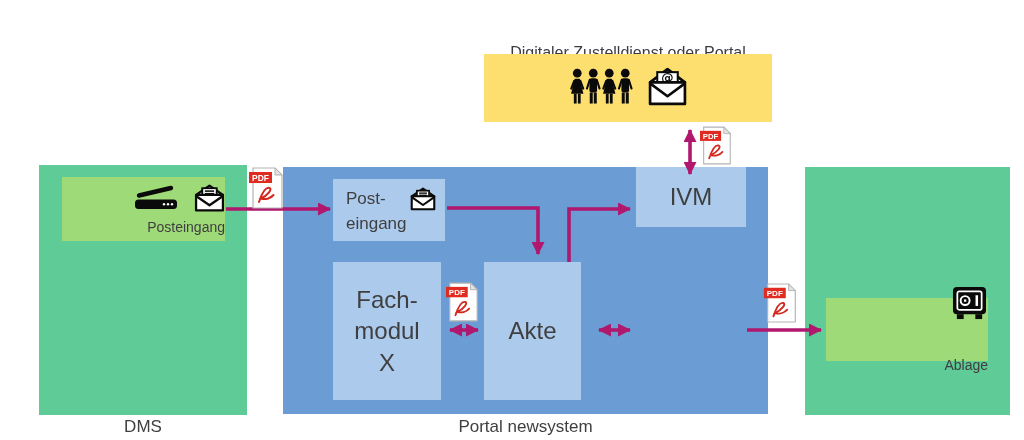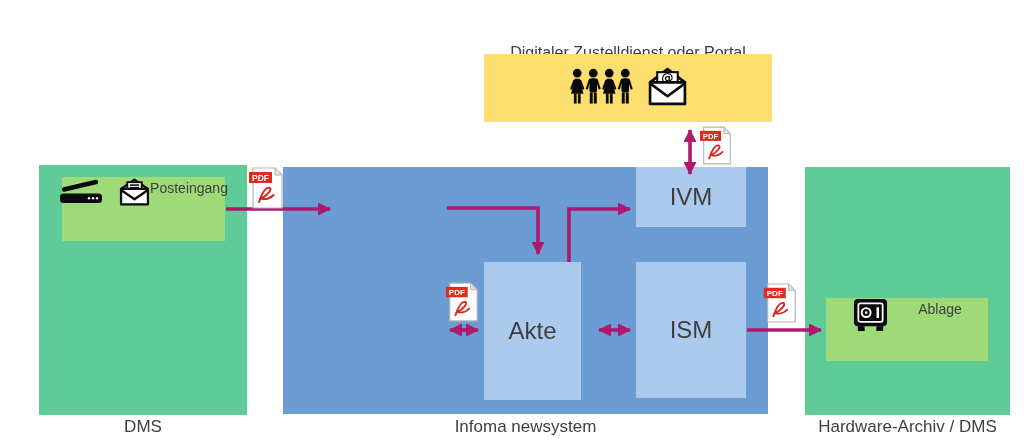--- a/index.html
+++ b/index.html
@@ -18,21 +18,21 @@
   .region.blue{background:var(--blue);}
   .portal{position:absolute;background:var(--yellow);display:flex;align-items:center;justify-content:center;gap:14px;}
   
   .mod{position:absolute;display:flex;align-items:center;justify-content:center;text-align:center;}
   .mod.gl{background:var(--green_light);}
   .mod.bl{background:var(--blue_light);}
   .big{font-size:24px;line-height:1.3;color:var(--text);}
   .title{position:absolute;text-align:center;font-size:16px;color:#3b3b3b;margin-top:16px;}
   .region-label{position:absolute;text-align:center;font-size:17px;color:var(--text);}
   .small-label{font-size:14px;color:var(--text);margin-top:3px;}
-  .col{display:flex;align-items:flex-start;justify-content:center;}
+  .col{display:flex;flex-direction:column;align-items:flex-end;justify-content:center;}
   .iconrow{display:flex;align-items:center;gap:16px;}
   
   .pe2{justify-content:flex-start;align-items:flex-start;text-align:left;padding:8px 0 0 13px;box-sizing:border-box;}
   .pe2 .pe2text{font-size:17px;line-height:1.45;}
   .pe2 .envwrap{position:absolute;top:7px;right:9px;}
   
   .arrows{position:absolute;left:0;top:0;z-index:30;pointer-events:none;}
   .arrow{stroke:var(--arrow);stroke-width:3.6;fill:none;}
   .ahp{fill:var(--arrow);}
   
@@ -121,42 +121,57 @@
           <polyline points="2,12 15,21 28,12" fill="none" stroke="#0a0a0a" stroke-width="2.2" stroke-linejoin="round"></polyline>
         </svg>
       </span>
     </div>
     <div class="small-label">Posteingang</div>
   </div>
   <div class="region-label" style="left:39px;top:417px;width:208px;">DMS</div>
 
   <div class="region blue z10" style="left:283px;top:167px;width:485px;height:247px;"></div>
 
-
+  <div class="mod bl pe2 z20" style="left:333px;top:179px;width:112px;height:62px;">
+    <div class="pe2text prewrap">Post-
+eingang</div>
+    <span class="envwrap">
+      <svg width="26" height="25" viewBox="0 0 30 27">
+        <polygon points="15,2 28,11 2,11" fill="#fff" stroke="#0a0a0a" stroke-width="2.4" stroke-linejoin="round"></polygon>
+        <rect x="8" y="4.5" width="14" height="10" fill="#fff" stroke="#0a0a0a" stroke-width="2"></rect>
+        <line x1="10.5" y1="7.3" x2="19.5" y2="7.3" stroke="#0a0a0a" stroke-width="1.6"></line>
+        <line x1="10.5" y1="9.8" x2="19.5" y2="9.8" stroke="#0a0a0a" stroke-width="1.6"></line>
+        <polygon points="2,11 28,11 28,26 2,26" fill="#fff" stroke="#0a0a0a" stroke-width="2.4" stroke-linejoin="round"></polygon>
+        <polyline points="2,12 15,21 28,12" fill="none" stroke="#0a0a0a" stroke-width="2.4" stroke-linejoin="round"></polyline>
+      </svg>
+    </span>
+  </div>
+
+  <div class="mod bl big prewrap z20" style="left:333px;top:262px;width:108px;height:138px;">Fach-
+modul
+X</div>
   <div class="mod bl big z20" style="left:484px;top:262px;width:97px;height:138px;">Akte</div>
   <div class="mod bl big z20" style="left:636px;top:167px;width:110px;height:60px;">IVM</div>
-  <div class="mod bl big z20" style="left:636px;top:262px;width:110px;height:136px;">ISM</div>
-  <div class="region-label" style="left:283px;top:417px;width:485px;">Infoma newsystem</div>
+  <div class="region-label" style="left:283px;top:417px;width:485px;">Portal newsystem</div>
 
   <div class="region green z10" style="left:805px;top:167px;width:205px;height:248px;"></div>
   <div class="mod gl col z20" style="left:826px;top:298px;width:162px;height:63px;gap:29px;">
     <span>
       <svg width="37" height="35" viewBox="0 0 38 36">
         <rect x="2" y="1" width="34" height="28" rx="4" fill="#0a0a0a"></rect>
         <rect x="6.5" y="5.5" width="25" height="19" rx="2" fill="none" stroke="#fff" stroke-width="1.8"></rect>
         <circle cx="14.5" cy="15" r="4.6" fill="none" stroke="#fff" stroke-width="2"></circle>
         <rect x="13.3" y="13.8" width="2.4" height="2.4" fill="#fff"></rect>
         <line x1="26.5" y1="9.5" x2="26.5" y2="20.5" stroke="#fff" stroke-width="2.6"></line>
         <rect x="6" y="29" width="7" height="5" fill="#0a0a0a"></rect>
         <rect x="25" y="29" width="7" height="5" fill="#0a0a0a"></rect>
       </svg>
     </span>
     <div class="small-label">Ablage</div>
   </div>
-  <div class="region-label" style="left:805px;top:417px;width:205px;">Hardware-Archiv / DMS</div>
 
   <svg class="arrows" width="1024" height="440" viewBox="0 0 1024 440">
     <defs>
       <marker id="ah" viewBox="0 0 12 12" refX="11" refY="6" markerWidth="13" markerHeight="13" markerUnits="userSpaceOnUse" orient="auto-start-reverse">
         <path class="ahp" d="M0,0 L12,6 L0,12 Z"></path>
       </marker>
     </defs>
     <path class="arrow" d="M226,209 H330" marker-end="url(#ah)"></path>
     <path class="arrow" d="M447,208 H538 V254" marker-end="url(#ah)"></path>
     <path class="arrow" d="M569,262 V209 H630" marker-end="url(#ah)"></path>

